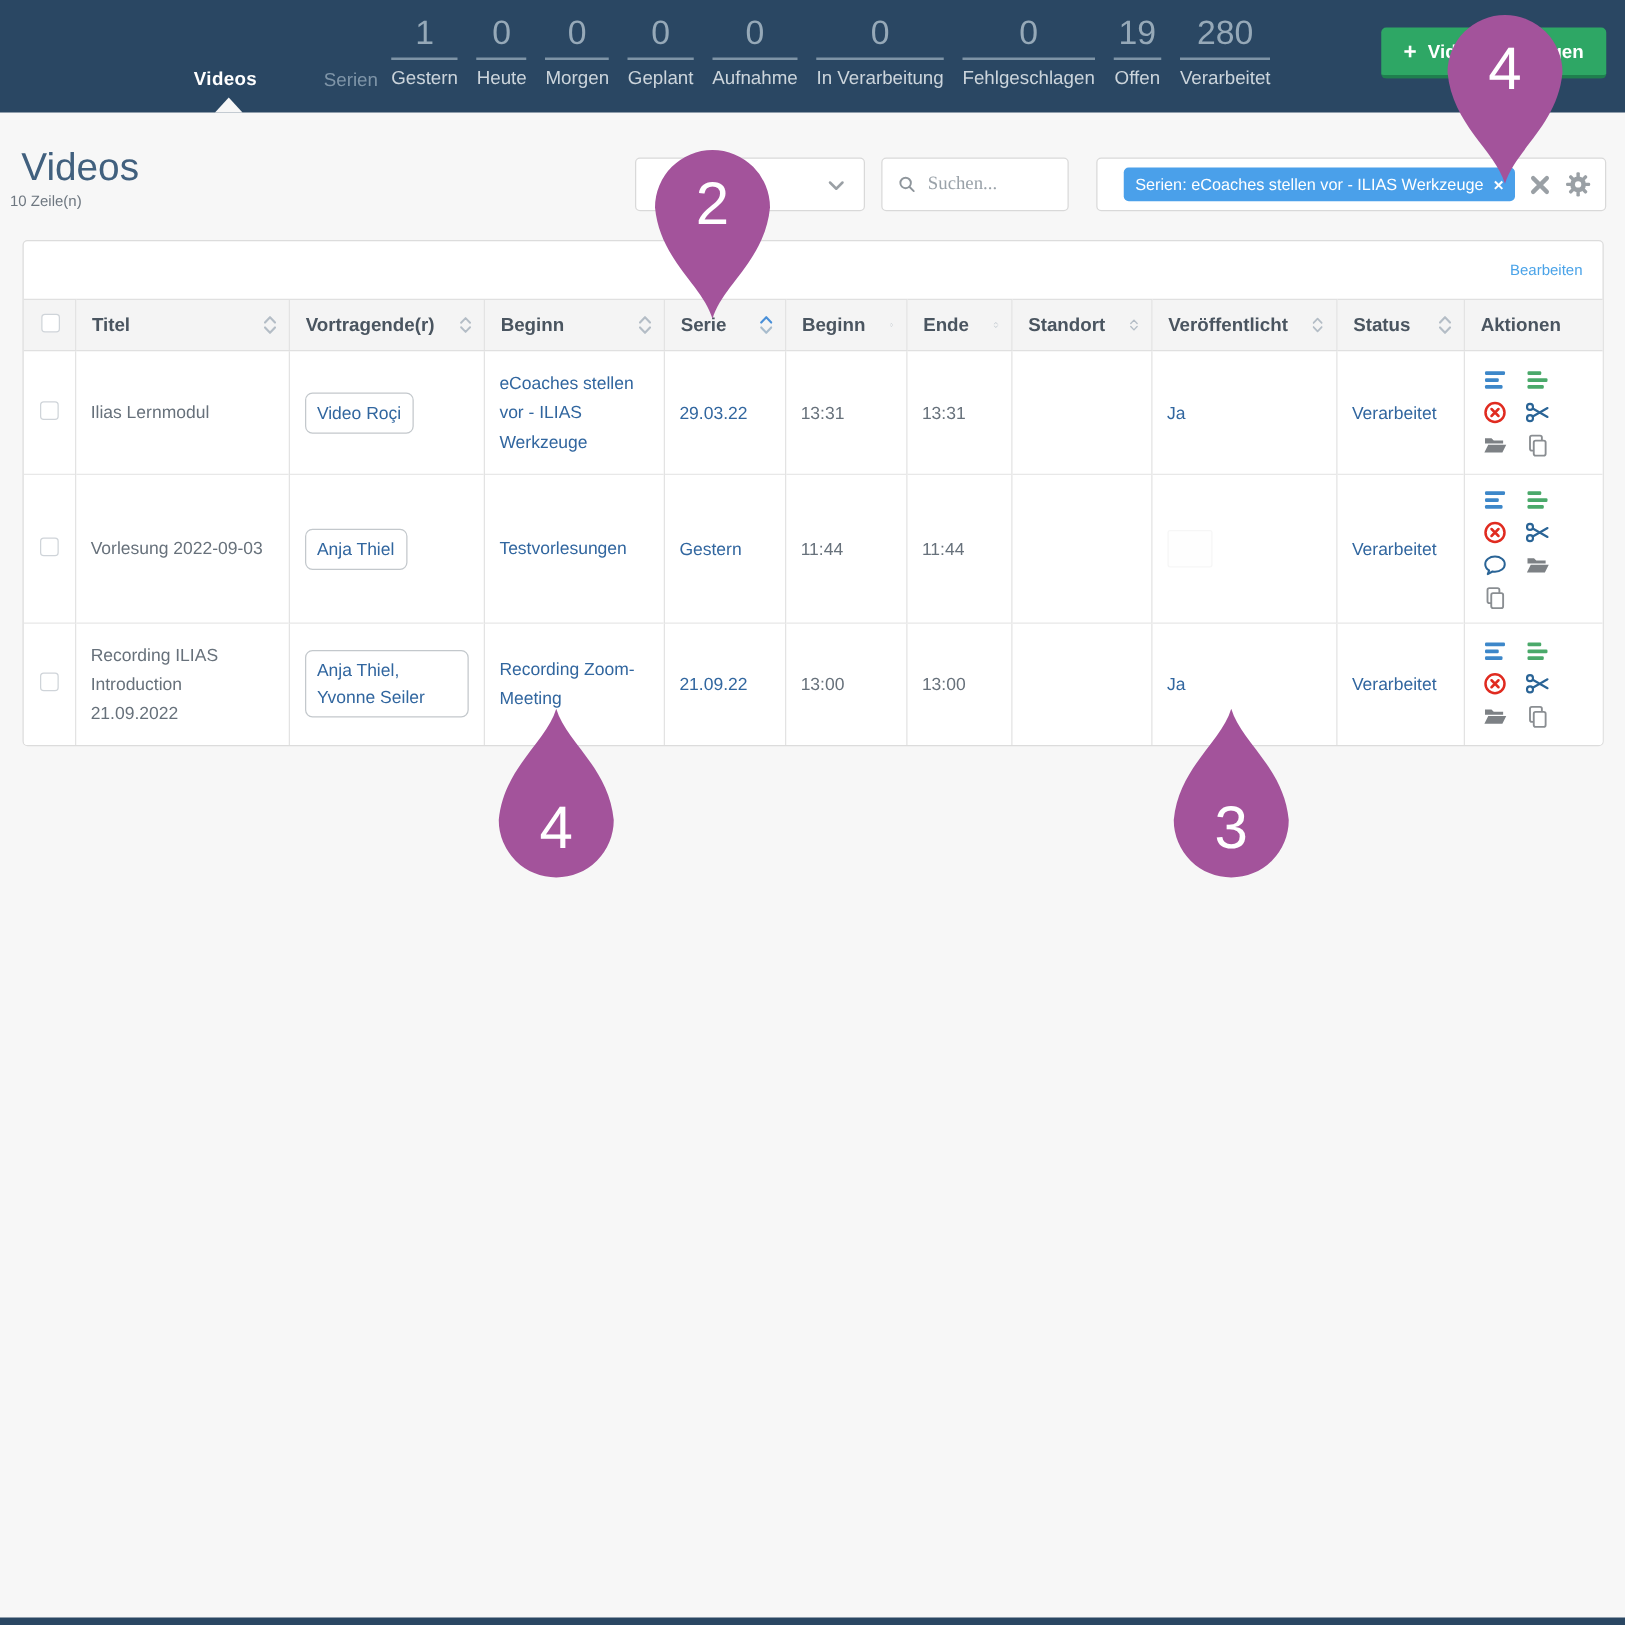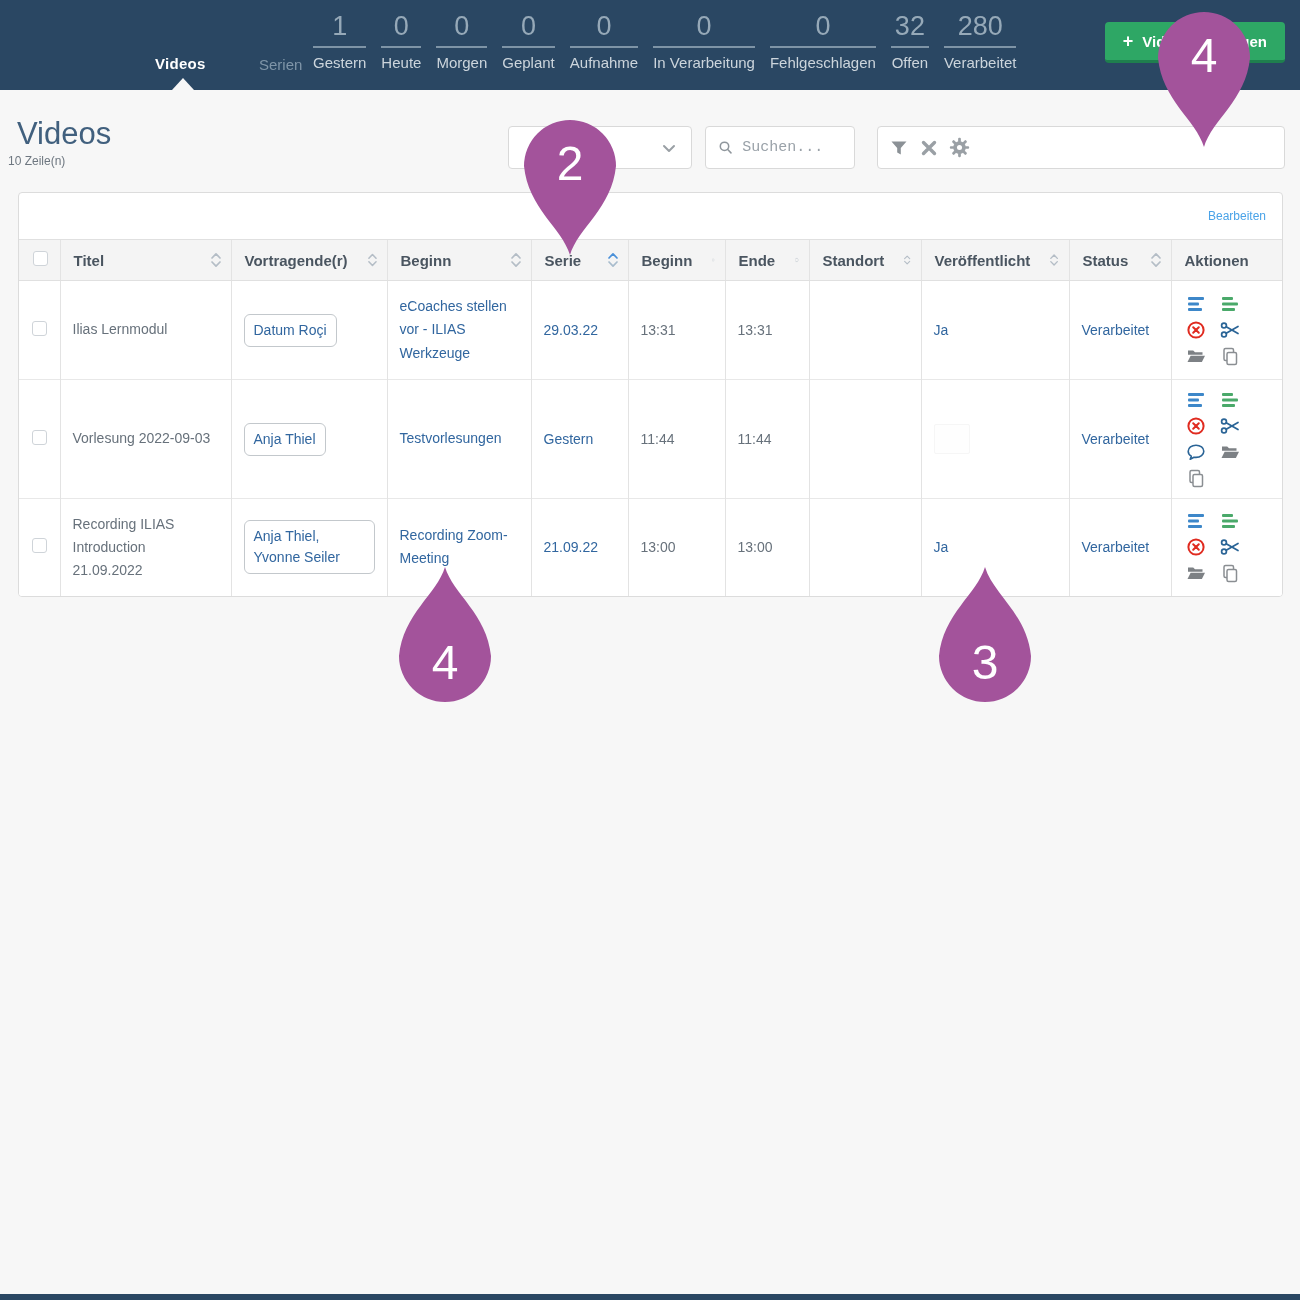--- a/index.html
+++ b/index.html
@@ -30,21 +30,21 @@
   .add-btn .plus { font-size:18px; font-weight:700; line-height:1; }
   
   .page { position:relative; width:1300px; height:1204px; }
   .page-title { position:absolute; left:17px; top:26px; font-size:31px; font-weight:400; color:#41607e; }
   .row-count { position:absolute; left:8px; top:64px; font-size:12px; color:#6e7780; }
   .box { background:#fff; border:1px solid #d9d9d9; border-radius:4px; }
   .select-box { position:absolute; left:508px; top:36px; width:184px; height:43px;
     display:flex; align-items:center; justify-content:flex-end; padding-right:12px; cursor:pointer; }
   .search-box { position:absolute; left:705px; top:36px; width:150px; height:43px;
     display:flex; align-items:center; gap:9px; padding:0 12px; }
-  .search-box input { border:none; outline:none; width:100%; font-family:Liberation Mono, monospace;
+  .search-box input { border:none; outline:none; width:100%; font-family:Liberation Serif, serif;
     font-size:15px; color:#555; background:transparent; }
   .search-box input::placeholder { color:#9aa2a9; }
   .filter-box { position:absolute; left:877px; top:36px; width:408px; height:43px;
     display:flex; align-items:center; gap:10px; padding:0 11px; }
   .filter-chip { background:#4aa0ea; color:#fff; font-size:13px; border-radius:4px;
     padding:6px 9px; display:flex; align-items:center; gap:8px; white-space:nowrap; cursor:pointer; }
   .chip-close { font-weight:700; font-size:14px; line-height:1; cursor:pointer; }
   .icon-btn { display:flex; align-items:center; cursor:pointer; }
   
   .table-card { position:absolute; left:18px; top:102px; width:1265px; background:#fff;
@@ -118,21 +118,21 @@
     </div>
     <div class="stat">
       <div class="stat-value">0</div>
       <div class="stat-label">In Verarbeitung</div>
     </div>
     <div class="stat">
       <div class="stat-value">0</div>
       <div class="stat-label">Fehlgeschlagen</div>
     </div>
     <div class="stat">
-      <div class="stat-value">32</div>
+      <div class="stat-value">19</div>
       <div class="stat-label">Offen</div>
     </div>
     <div class="stat">
       <div class="stat-value">280</div>
       <div class="stat-label">Verarbeitet</div>
     </div>
   </div>
 
   <button class="add-btn">
     <span class="plus">+</span>
@@ -155,20 +155,24 @@
       <circle cx="8.5" cy="8.5" r="5.5" stroke="#8f969c" stroke-width="2" fill="none"></circle>
       <path d="M12.7 12.7 L17 17" stroke="#8f969c" stroke-width="2" stroke-linecap="round"></path>
     </svg>
     <input type="text" placeholder="Suchen..." style="">
   </div>
 
   <div class="box filter-box">
     <svg width="20" height="20" viewBox="0 0 20 20">
       <path d="M2.5 3.5 H17.5 L11.8 10 V16.5 L8.2 14.6 V10 Z" fill="#8b9196"></path>
     </svg>
+    <span class="filter-chip">
+      <span>Serien: eCoaches stellen vor - ILIAS Werkzeuge</span>
+      <span class="chip-close">×</span>
+    </span>
     <span class="icon-btn">
       <svg width="20" height="20" viewBox="0 0 20 20">
         <path d="M4.5 4.5 L15.5 15.5 M15.5 4.5 L4.5 15.5" stroke="#9aa0a5" stroke-width="3.4" stroke-linecap="round"></path>
       </svg>
     </span>
     <span class="icon-btn">
       <svg width="21" height="21" viewBox="0 0 20 20">
         <g fill="#9aa0a5">
           <rect x="8.7" y="0.8" width="2.6" height="4.4" rx="1"></rect>
           <rect x="8.7" y="0.8" width="2.6" height="4.4" rx="1" transform="rotate(45 10 10)"></rect>
@@ -292,21 +296,21 @@
           <th>
             <span>Aktionen</span>
           </th>
         </tr>
       </thead>
       <tbody>
 
         <tr class="r1">
           <td class="cell-center"><span class="checkbox"></span></td>
           <td><span class="title-text">Ilias Lernmodul</span></td>
-          <td><span class="chip">Datum Roçi</span></td>
+          <td><span class="chip">Video Roçi</span></td>
           <td><a class="blue series-link">eCoaches stellen vor - ILIAS Werkzeuge</a></td>
           <td><a class="blue">29.03.22</a></td>
           <td><span class="plain">13:31</span></td>
           <td><span class="plain">13:31</span></td>
           <td><span class="plain"></span></td>
           <td><a class="blue">Ja</a></td>
           <td><a class="blue">Verarbeitet</a></td>
           <td>
             <div class="actions">
               <svg class="aicon" viewBox="0 0 20 20">

